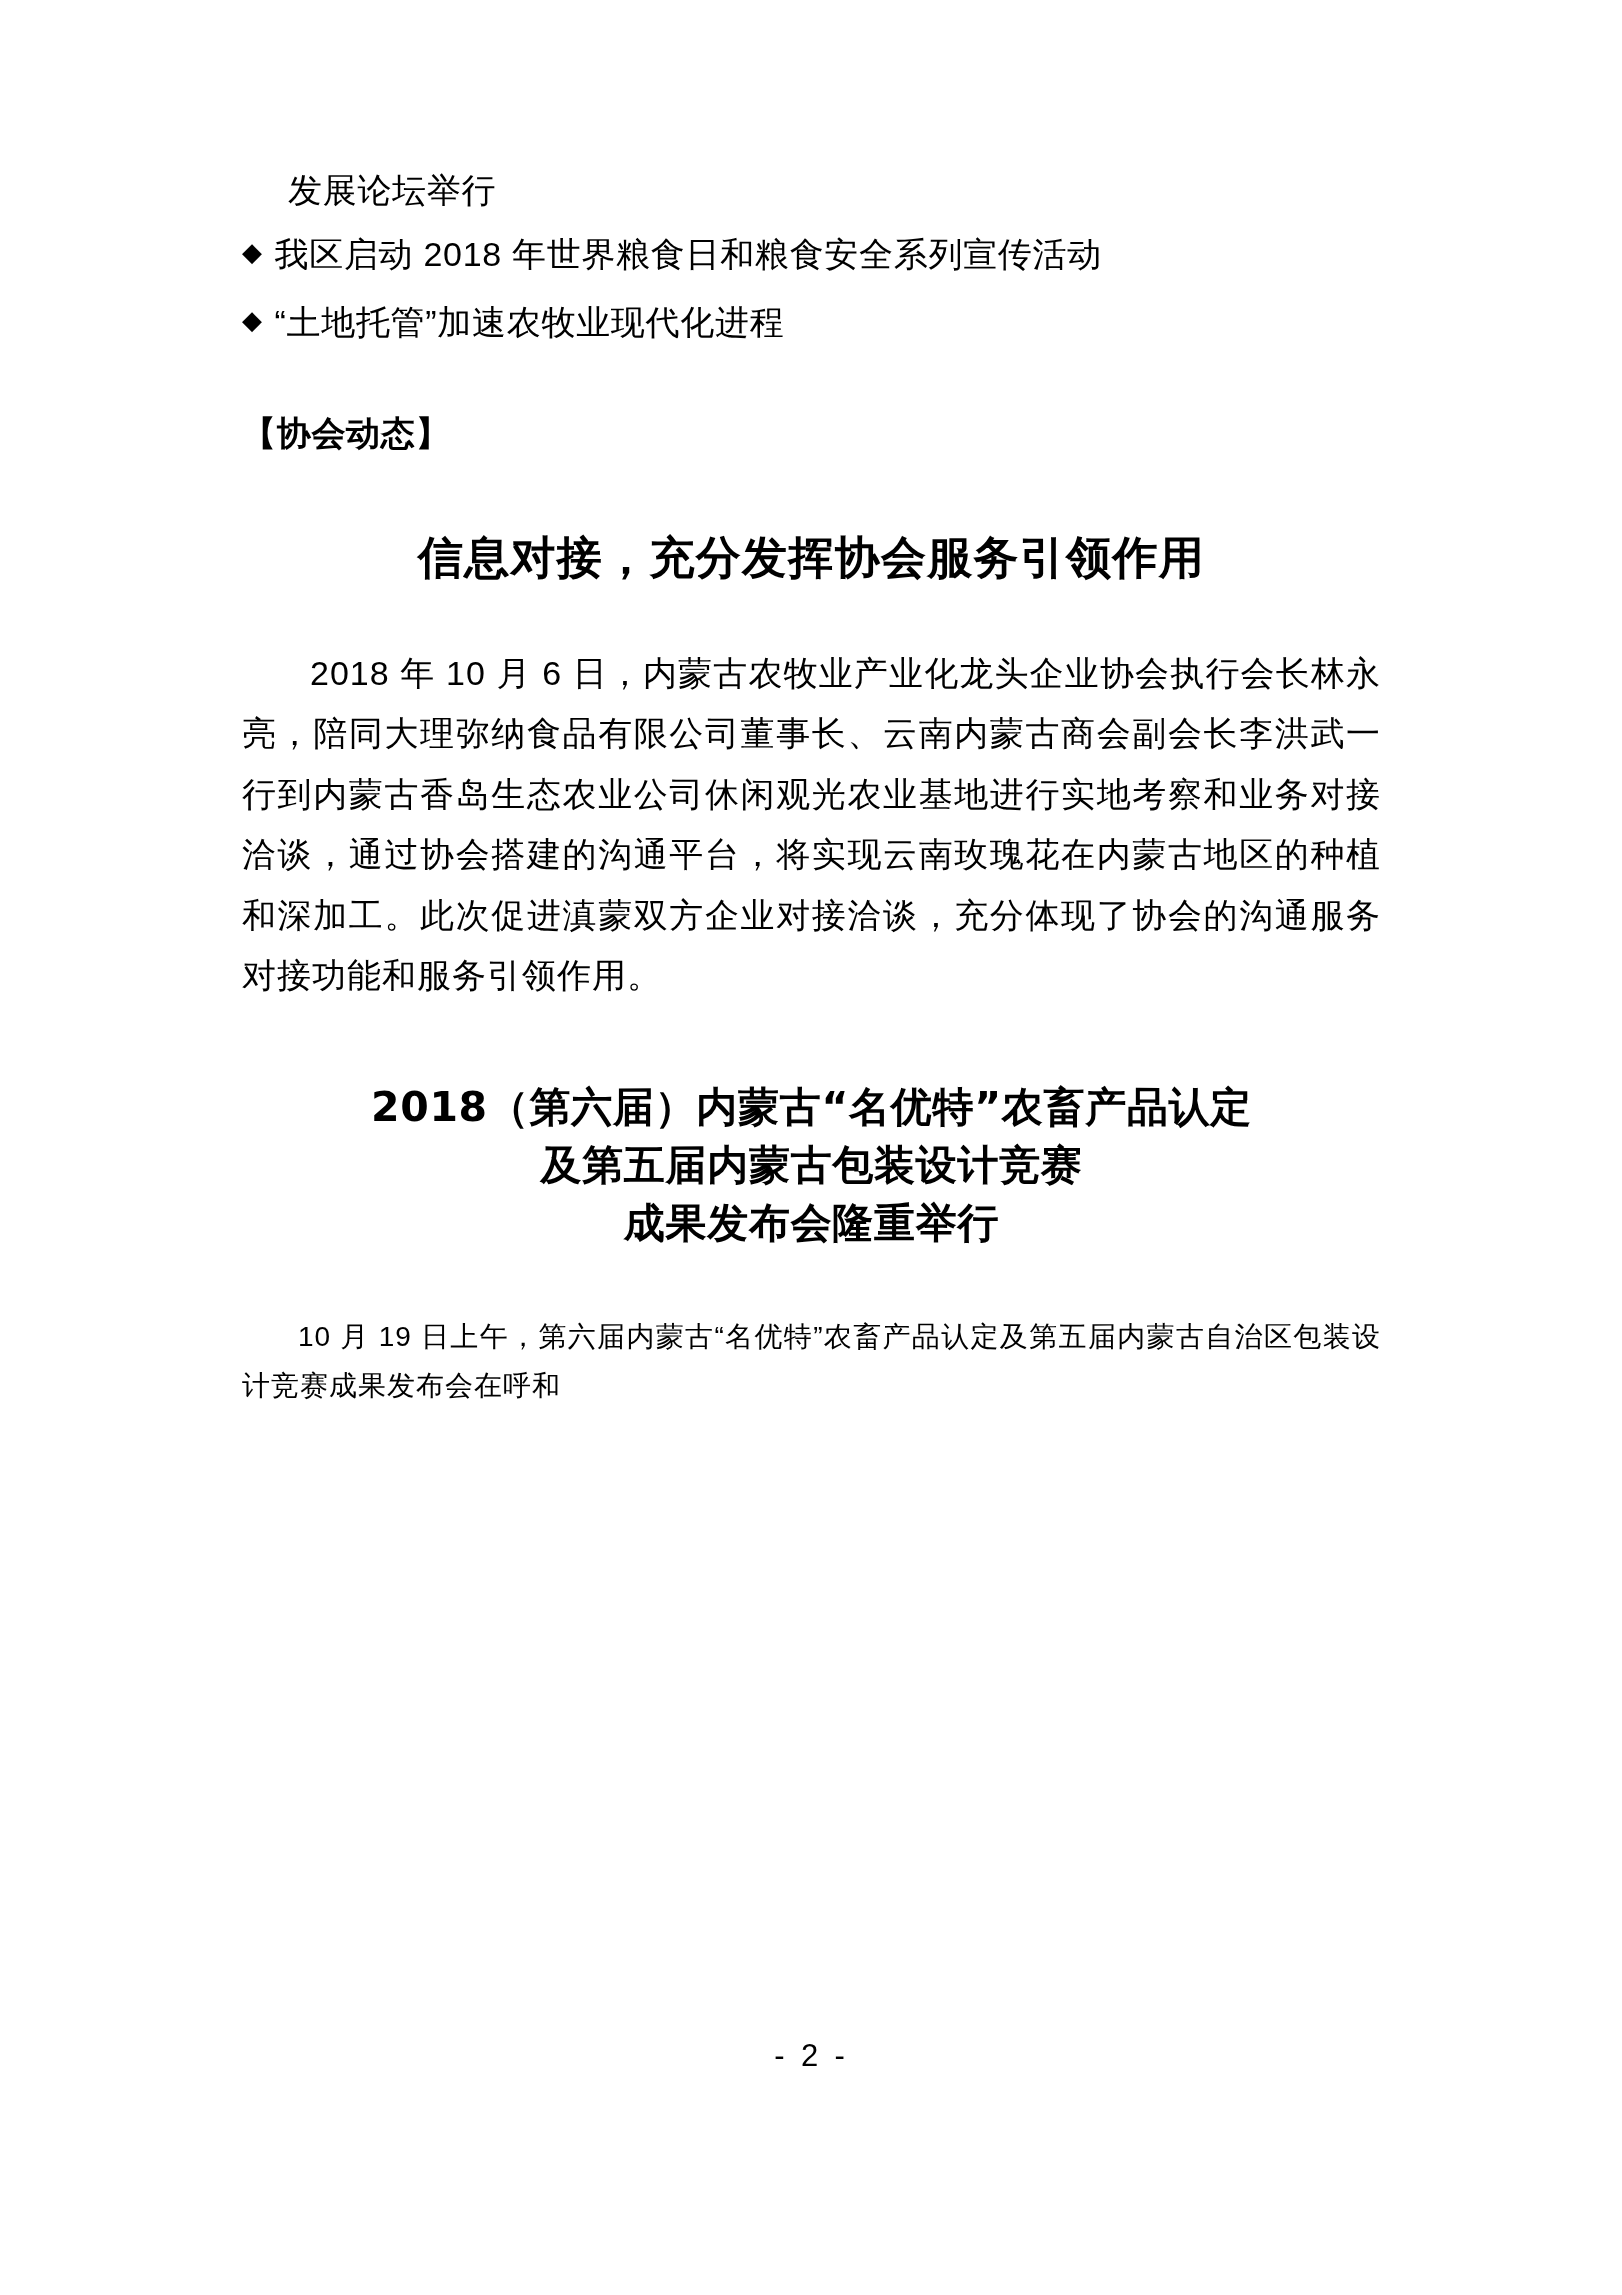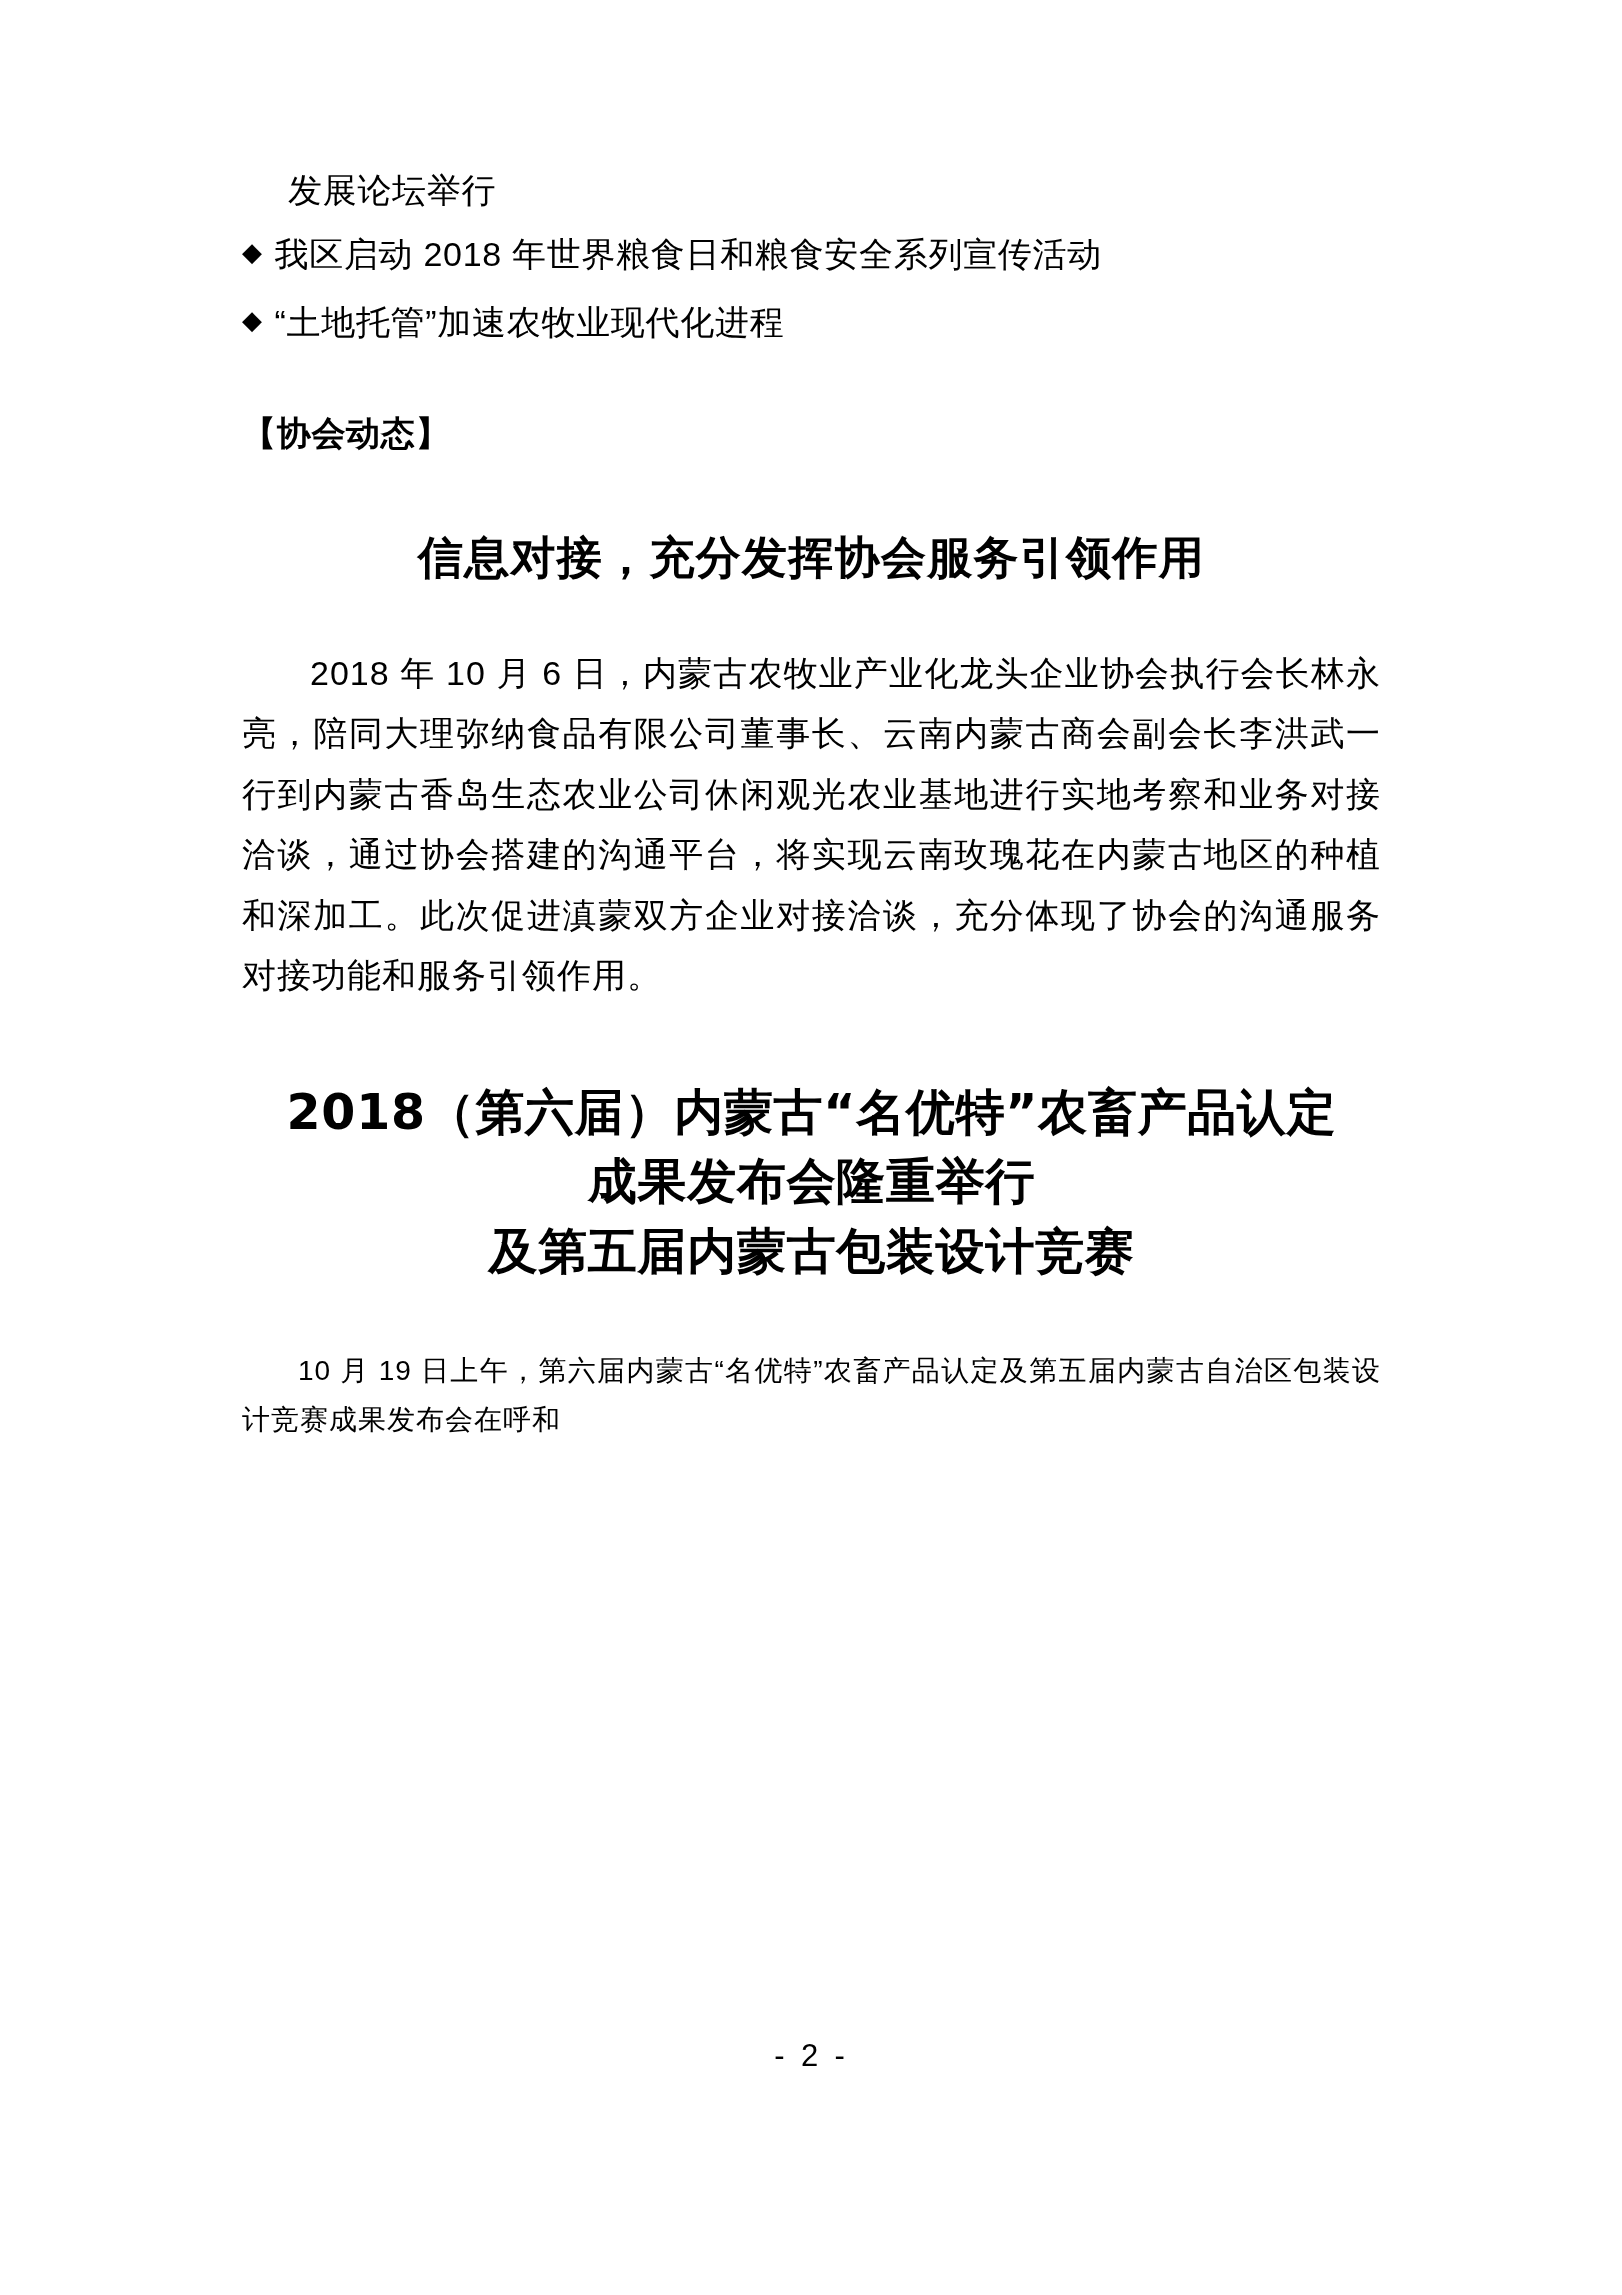--- a/index.html
+++ b/index.html
@@ -75,21 +75,21 @@
     font-size: 45px;
     font-weight: bold;
     text-align: center;
     line-height: 1.5;
     letter-spacing: 1.3px;
     margin: 65px 0 0 0;
   }
 
   .article-title-2 {
     font-family: "DejaVu Sans", "Liberation Sans", sans-serif;
-    font-size: 49px;
+    font-size: 41px;
     font-weight: bold;
     text-align: center;
     line-height: 1.42;
     letter-spacing: 0.7px;
     margin: 72px 0 0 0;
   }
   .article-title-2 .tline {
     display: block;
   }
 
@@ -141,22 +141,22 @@
     </div>
 
     <div class="section-tag serif">【协会动态】</div>
 
     <div class="article-title">信息对接，充分发挥协会服务引领作用</div>
 
     <div class="body-para serif">2018 年 10 月 6 日，内蒙古农牧业产业化龙头企业协会执行会长林永亮，陪同大理弥纳食品有限公司董事长、云南内蒙古商会副会长李洪武一行到内蒙古香岛生态农业公司休闲观光农业基地进行实地考察和业务对接洽谈，通过协会搭建的沟通平台，将实现云南玫瑰花在内蒙古地区的种植和深加工。此次促进滇蒙双方企业对接洽谈，充分体现了协会的沟通服务对接功能和服务引领作用。</div>
 
     <div class="article-title-2">
       <span class="tline">2018（第六届）内蒙古“名优特”农畜产品认定</span>
+      <span class="tline">及第五届内蒙古包装设计竞赛</span>
       <span class="tline">成果发布会隆重举行</span>
-      <span class="tline">及第五届内蒙古包装设计竞赛</span>
     </div>
 
     <div class="body-para-2 serif">10 月 19 日上午，第六届内蒙古“名优特”农畜产品认定及第五届内蒙古自治区包装设计竞赛成果发布会在呼和</div>
 
   </div>
 
   <div class="page-number serif">- 2 -</div>
 </div>
 
 

